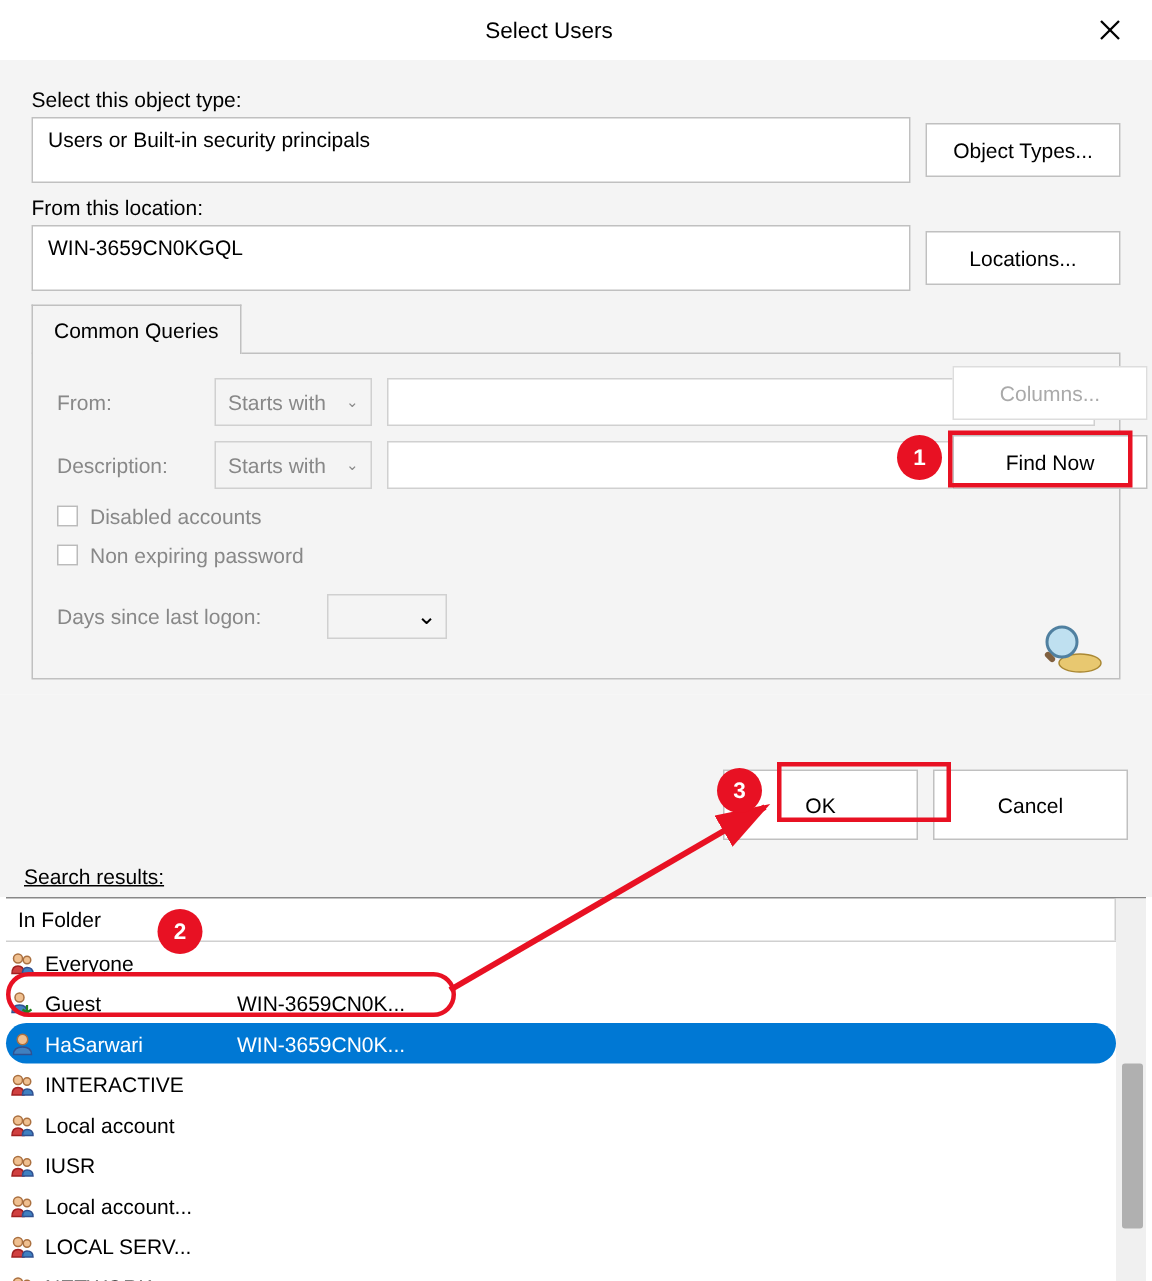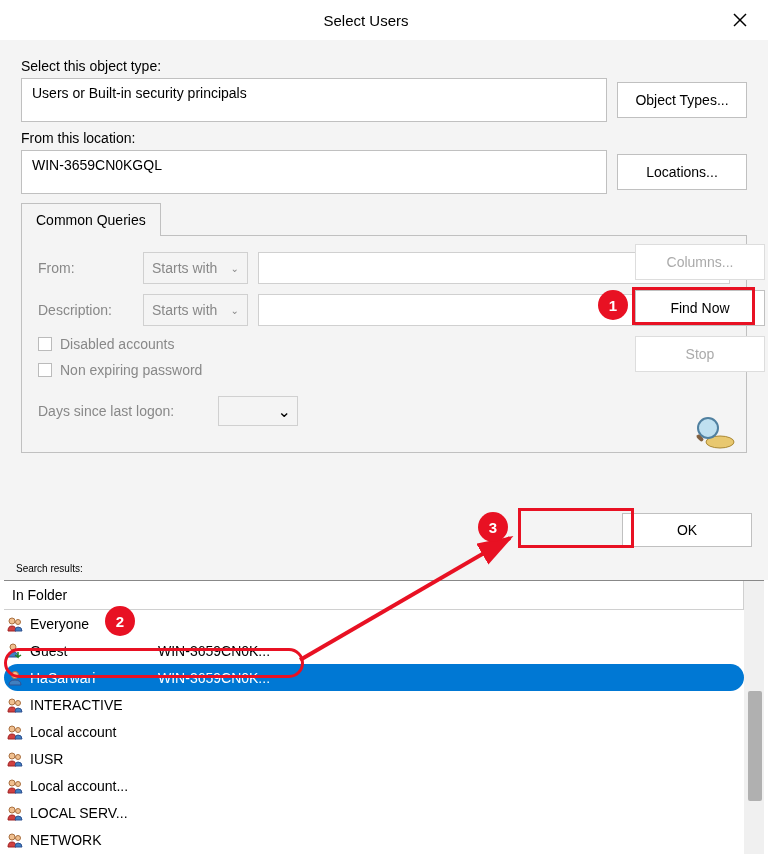--- a/index.html
+++ b/index.html
@@ -21,22 +21,22 @@
 .query-select { width: 105px; height: 32px; border: 1px solid #d0d0d0; background: #f4f4f4; color: #888; padding: 0 8px; display: flex; align-items: center; justify-content: space-between; font-size: 14px; }
 .query-select .chev { font-size: 10px; color: #888; }
 .query-input { flex: 1; height: 32px; border: 1px solid #d0d0d0; background: #fff; }
 .chk-row { display: flex; align-items: center; gap: 8px; margin: 10px 0 4px; font-size: 14px; color: #888; }
 .chk { width: 14px; height: 14px; border: 1px solid #bbb; background: #fff; }
 .days-select { width: 80px; height: 30px; border: 1px solid #d0d0d0; background: #f4f4f4; display: flex; align-items: center; justify-content: flex-end; padding-right: 6px; }
 .right-btns { position: absolute; right: 3px; top: 244px; width: 130px; display: flex; flex-direction: column; gap: 10px; }
 .btn-gray { color: #aaa; border-color: #ddd; }
 .search-icon { position: absolute; right: 32px; top: 412px; width: 48px; height: 40px; }
 .action-row { display: flex; justify-content: flex-end; gap: 10px; padding: 18px 16px 6px; background: #f4f4f4; }
-.action-btn { width: 108px; height: 34px; }
-.results-label { padding: 10px 16px 6px; font-size: 10px; background: #f4f4f4; }
+.action-btn { width: 108px; height: 47px; }
+.results-label { padding: 10px 16px 6px; font-size: 14px; background: #f4f4f4; text-decoration: underline; }
 .results-area { margin: 0 4px; border-top: 1px solid #888; background: #fff; display: flex; }
 .results-table { flex: 1; }
 .results-header { display: flex; border-bottom: 1px solid #d0d0d0; }
 .results-header .col { padding: 6px 8px; font-size: 14px; border-right: 1px solid #d0d0d0; }
 .col-name { width: 150px; }
 .col-folder { flex: 1; }
 .result-row { display: flex; align-items: center; height: 27px; font-size: 14px; }
 .result-row .icon { width: 22px; display: flex; align-items: center; justify-content: center; }
 .result-row .rname { width: 128px; overflow: hidden; white-space: nowrap; padding-left: 4px; }
 .result-row .rfolder { flex: 1; padding-left: 4px; color: #000; }
@@ -113,33 +113,33 @@
           </div>
         </div>
       </div>
     </div>
   </div>
 </div>
 
 <div class="right-btns">
   <button class="btn btn-gray">Columns...</button>
   <button class="btn" style="position:relative;">Find Now</button>
-  <button class="btn btn-gray">Stop</button>
 </div>
 
 <div class="search-icon">
   <svg width="48" height="40" viewBox="0 0 48 40">
     <ellipse cx="32" cy="30" rx="14" ry="6" fill="#e8c870" stroke="#aa8833" stroke-width="1"></ellipse>
     <circle cx="20" cy="16" r="10" fill="#bfe0f0" stroke="#5080a0" stroke-width="2"></circle>
     <rect x="8" y="24" width="8" height="4" rx="2" fill="#806040" transform="rotate(45 12 26)"></rect>
   </svg>
 </div>
 
 <div class="action-row" style="padding-top:50px;">
   <button class="btn action-btn">OK</button>
+  <button class="btn action-btn">Cancel</button>
 </div>
 <div class="results-label">Search results:</div>
 
 <div class="results-area">
   <div class="results-table">
     <div class="results-header">
       <div class="col col-folder">In Folder</div>
     </div>
     <div id="results-body">
         <div class="result-row">

